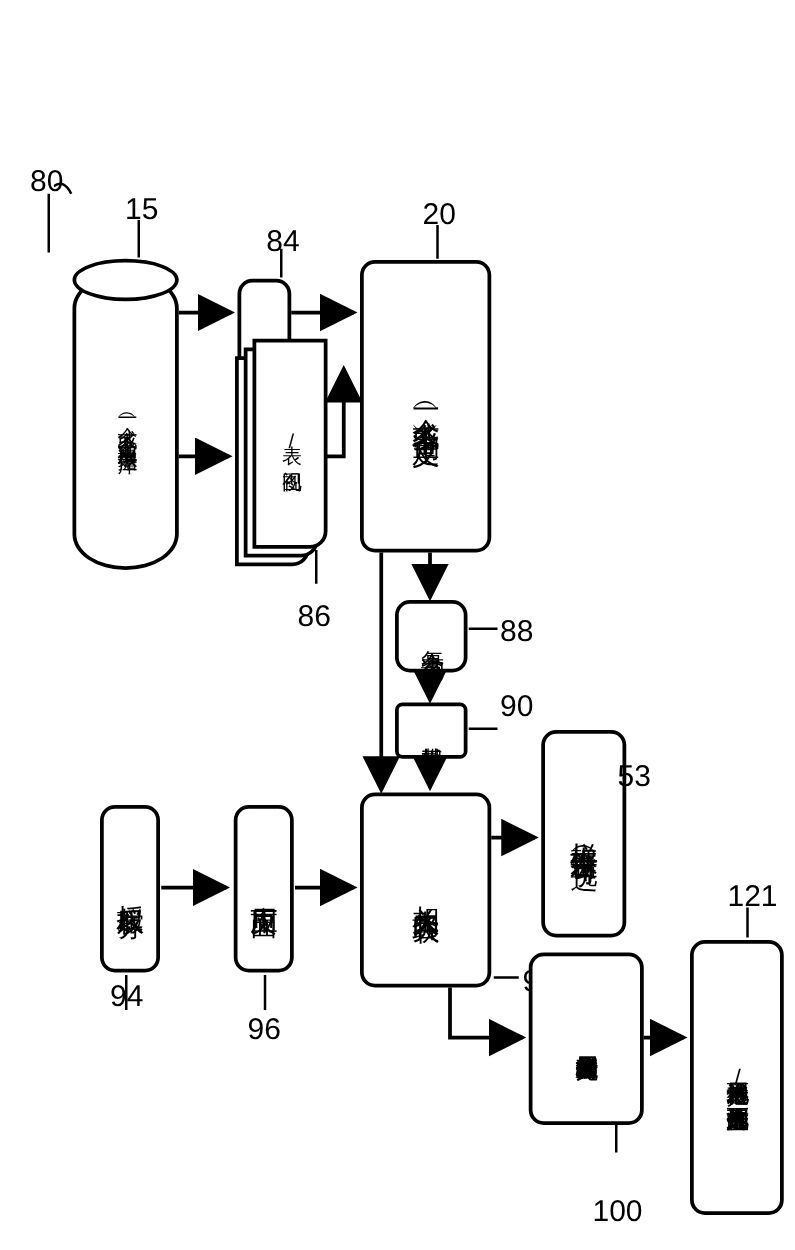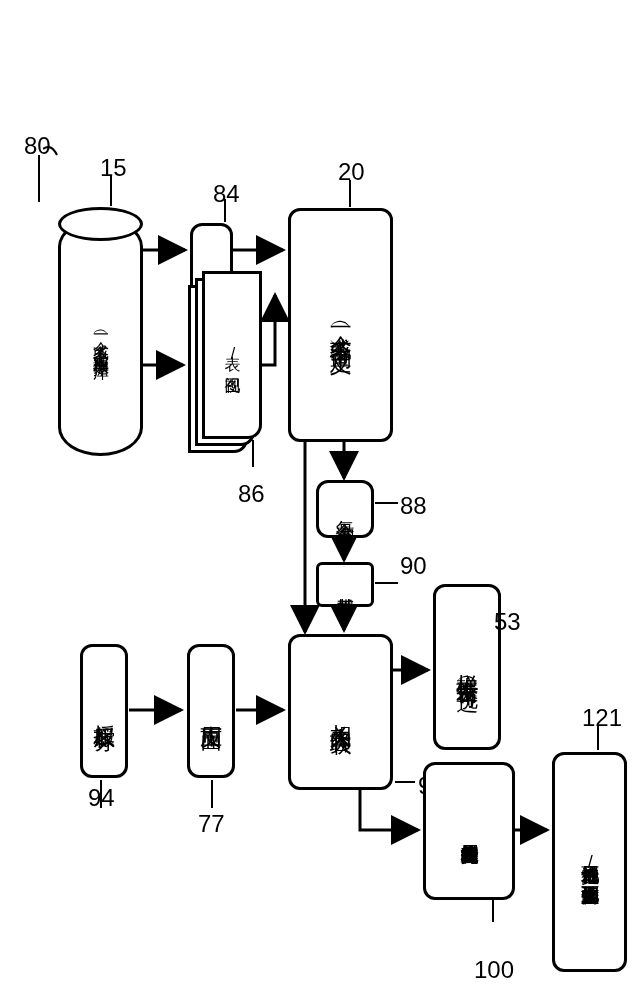--- a/index.html
+++ b/index.html
@@ -112,21 +112,21 @@
 <span class="lbl" style="left:418px;top:772px">92</span>
 
 <div class="node" style="left:80px;top:644px;width:48px;height:134px">
   <span class="vtext">授权服务</span>
 </div>
 <span class="lbl" style="left:88px;top:784px">94</span>
 
 <div class="node" style="left:187px;top:644px;width:48px;height:134px">
   <span class="vtext">应用页面</span>
 </div>
-<span class="lbl" style="left:198px;top:810px">77</span>
+<span class="lbl" style="left:198px;top:810px">96</span>
 
 <div class="node" style="left:433px;top:584px;width:68px;height:166px">
   <span class="vtext">样本报告发布（可选）</span>
 </div>
 <span class="lbl" style="left:494px;top:608px">53</span>
 
 <div class="node" style="left:423px;top:762px;width:92px;height:138px;font-size:18px;padding:3px">
   <span class="vtext" style="letter-spacing:0">充分利用分析模板的最终用户分析报告创建</span>
 </div>
 <span class="lbl" style="left:474px;top:956px">100</span>

